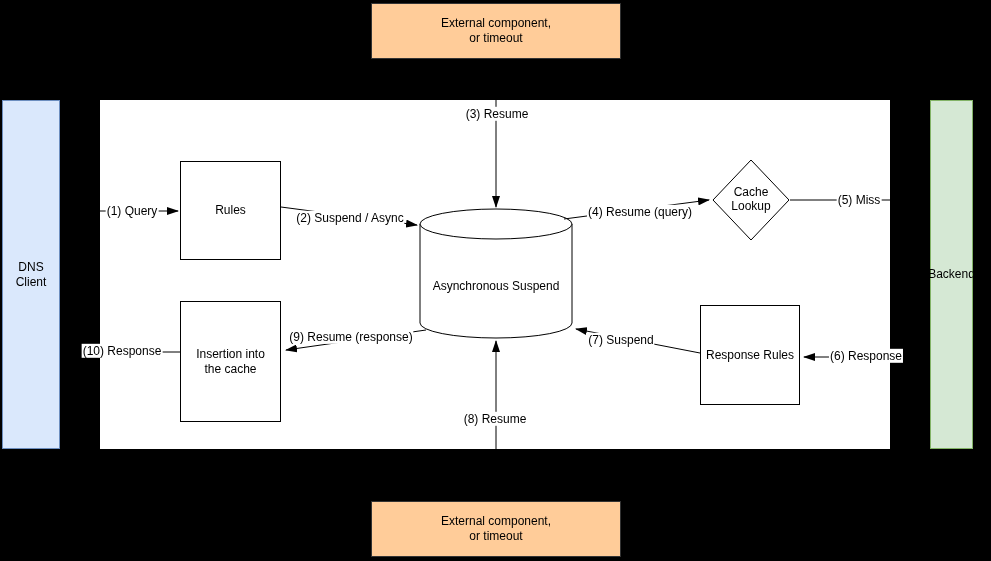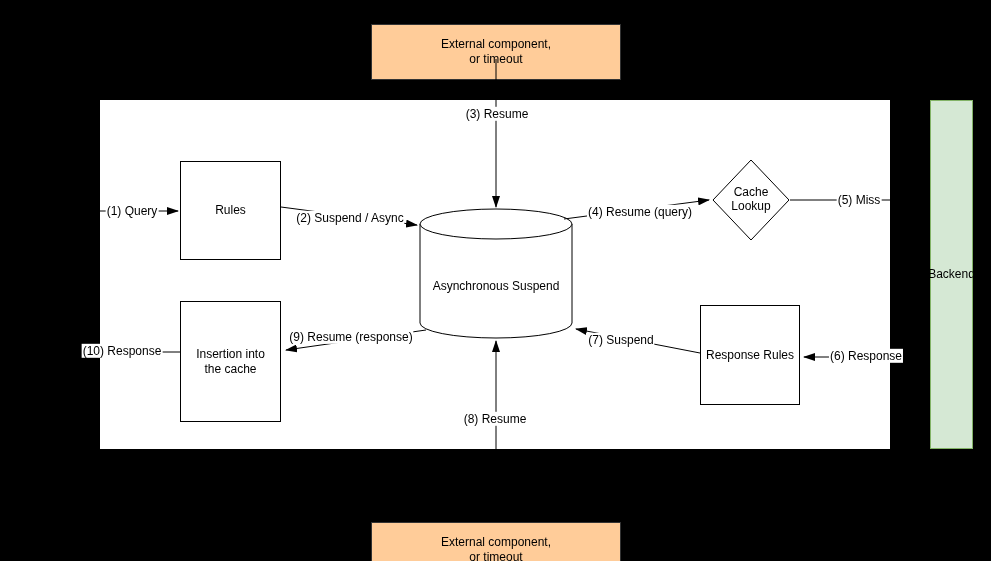--- a/index.html
+++ b/index.html
@@ -2,21 +2,21 @@
 <html style="--bg: #000000; --surface: #ffffff; --text: #000000; --line: #000000; --orange_fill: #ffcc99; --orange_stroke: #333333; --blue_fill: #dae8fc; --blue_stroke: #6c8ebf; --green_fill: #d5e8d4; --green_stroke: #82b366; --node_fill: #ffffff; --node_stroke: #000000;"><head>
 <meta charset="utf-8">
 <style>
   html,body{margin:0;padding:0;}
   .stage{position:relative;width:991px;height:561px;background:var(--bg,#000);overflow:hidden;
          font-family:"Liberation Sans",sans-serif;color:var(--text,#000);}
   .abs{position:absolute;box-sizing:border-box;}
   .surface{background:var(--surface,#fff);}
   .box{display:flex;align-items:center;justify-content:center;text-align:center;
        font-size:12px;line-height:1.25;white-space:pre-line;}
-  .ext{background:var(--orange_fill,#ffcc99);border:1px solid var(--orange_stroke,#333333);margin-top:21px;}
+  .ext{background:var(--orange_fill,#ffcc99);border:1px solid var(--orange_stroke,#333333);}
   .blue{background:var(--blue_fill,#dae8fc);border:1px solid var(--blue_stroke,#6c8ebf);}
   .green{background:var(--green_fill,#d5e8d4);border:1px solid var(--green_stroke,#82b366);}
   .node{background:var(--node_fill,#fff);border:1px solid var(--node_stroke,#000);}
   svg.layer{position:absolute;left:0;top:0;}
   .shape{fill:var(--node_fill,#fff);stroke:var(--node_stroke,#000);stroke-width:1;}
   .edge{fill:none;stroke:var(--line,#000);stroke-width:1;}
   .elabel{position:absolute;transform:translate(-50%,-50%);background:var(--surface,#fff);
           font-size:12px;line-height:1.2;white-space:nowrap;padding:0 1px;}
   .nlabel{position:absolute;transform:translate(-50%,-50%);font-size:12px;line-height:1.2;
           white-space:pre-line;text-align:center;background:transparent;}
@@ -27,20 +27,22 @@
 <div class="stage">
 
   <div class="abs surface" style="left:100px;top:100px;width:790px;height:349px;"></div>
 
   <div class="abs box ext" style="left:371px;top:3px;width:250px;height:56px;">External component,
 or timeout</div>
 
   <div class="abs box ext" style="left:371px;top:501px;width:250px;height:56px;">External component,
 or timeout</div>
 
+  <div class="abs box blue" style="left:2px;top:100px;width:58px;height:349px;">DNS
+Client</div>
 
   <div class="abs box green" style="left:930px;top:100px;width:43px;height:349px;">Backend</div>
 
   <div class="abs box node" style="left:180px;top:161px;width:101px;height:99px;">Rules</div>
 
   <div class="abs box node" style="left:180px;top:301px;width:101px;height:121px;">Insertion into
 the cache</div>
 
   <div class="abs box node" style="left:700px;top:305px;width:100px;height:100px;">Response Rules</div>
 

